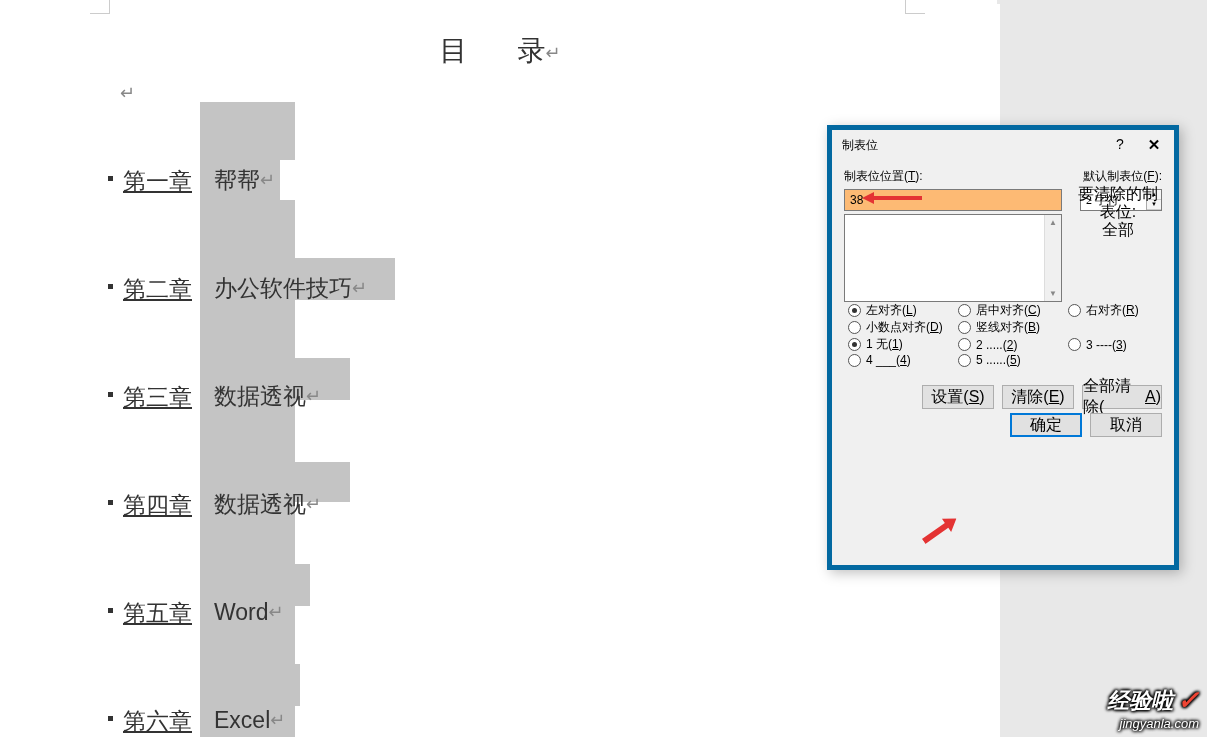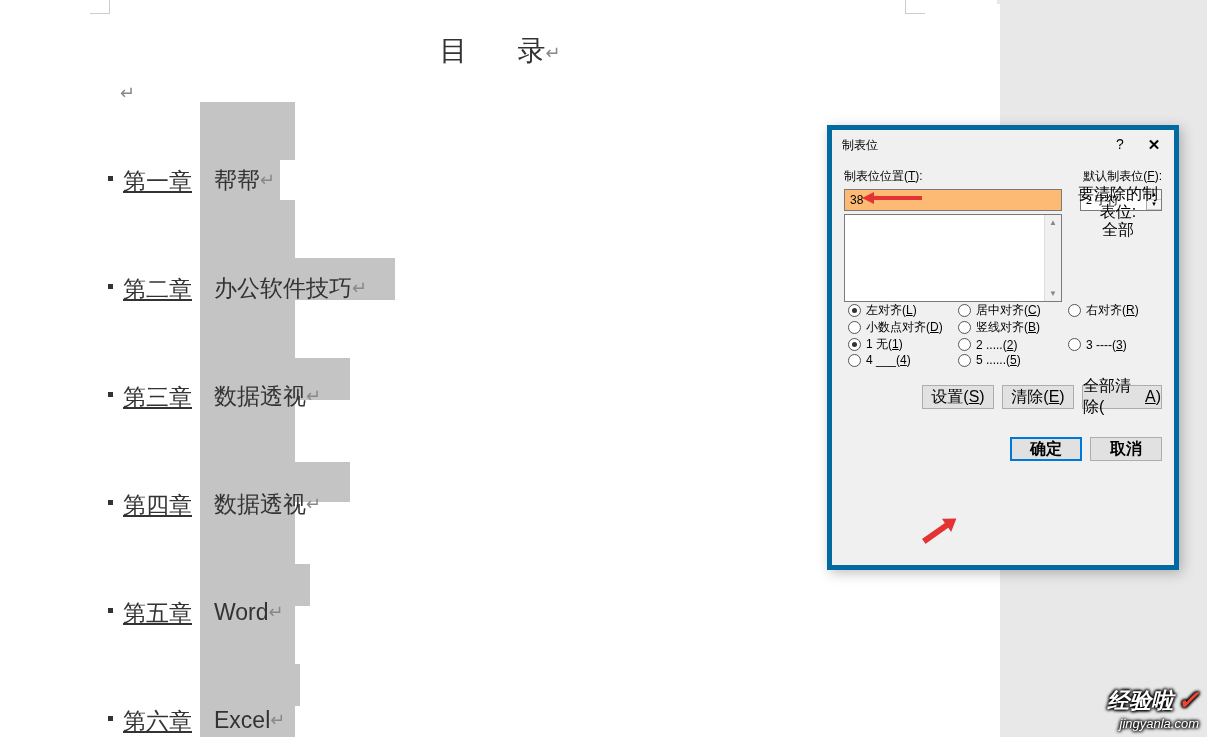--- a/index.html
+++ b/index.html
@@ -239,22 +239,21 @@
     .btn-row {
       display: flex;
       justify-content: flex-end;
       gap: 8px;
       margin-top: 18px;
     }
     .btn-row2 {
       display: flex;
       justify-content: flex-end;
       gap: 8px;
-      margin-top: 28px;
-      font-weight: bold;
+      margin-top: 4px;
     }
     .dlg-btn {
       width: 72px;
       height: 24px;
       border: 1px solid #adadad;
       background: #e1e1e1;
       font-size: 16px;
       cursor: pointer;
       display: flex;
       align-items: center;

